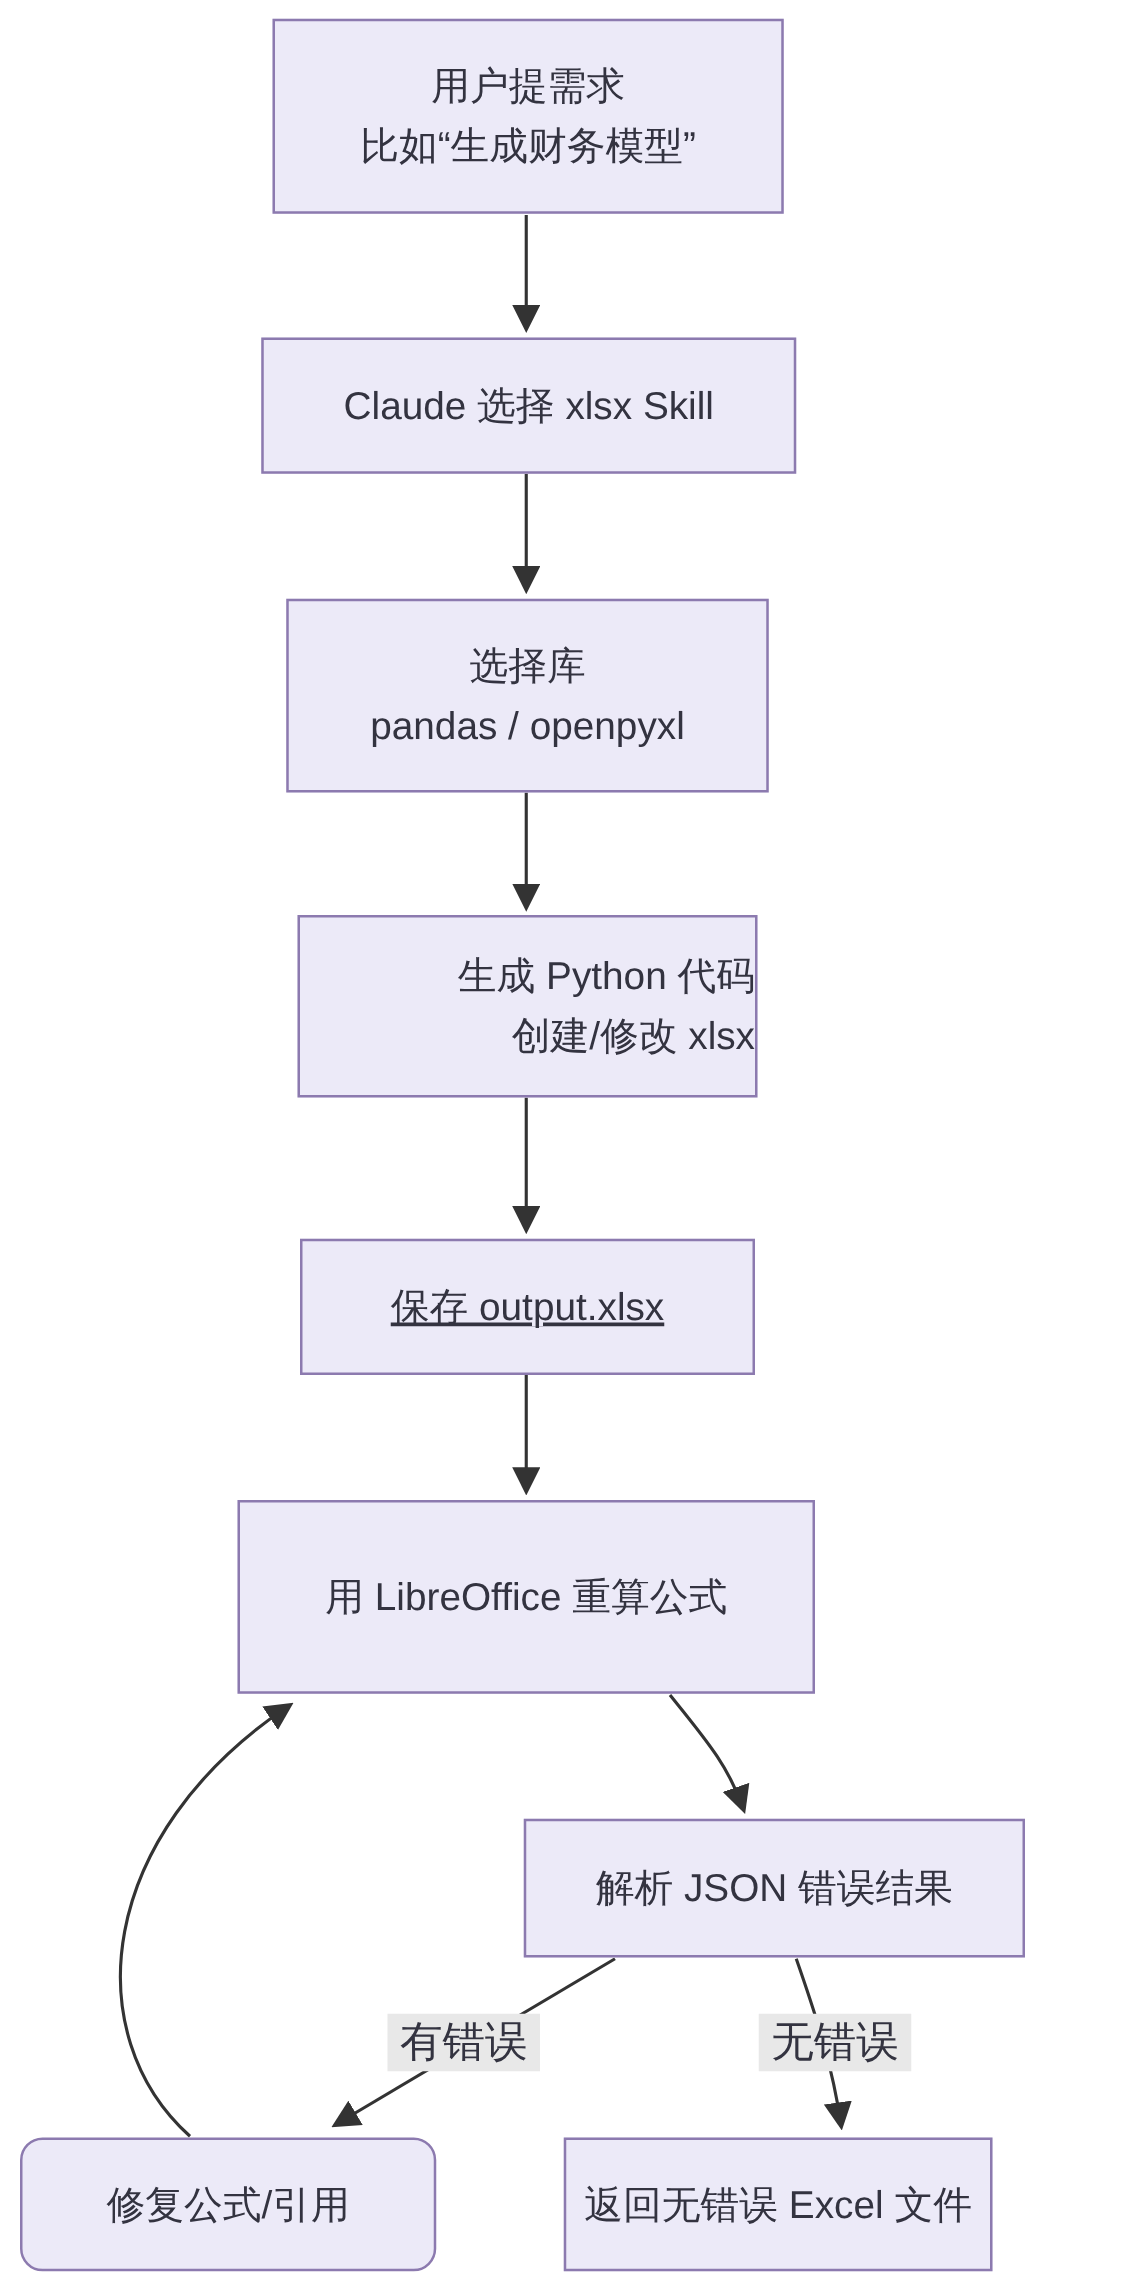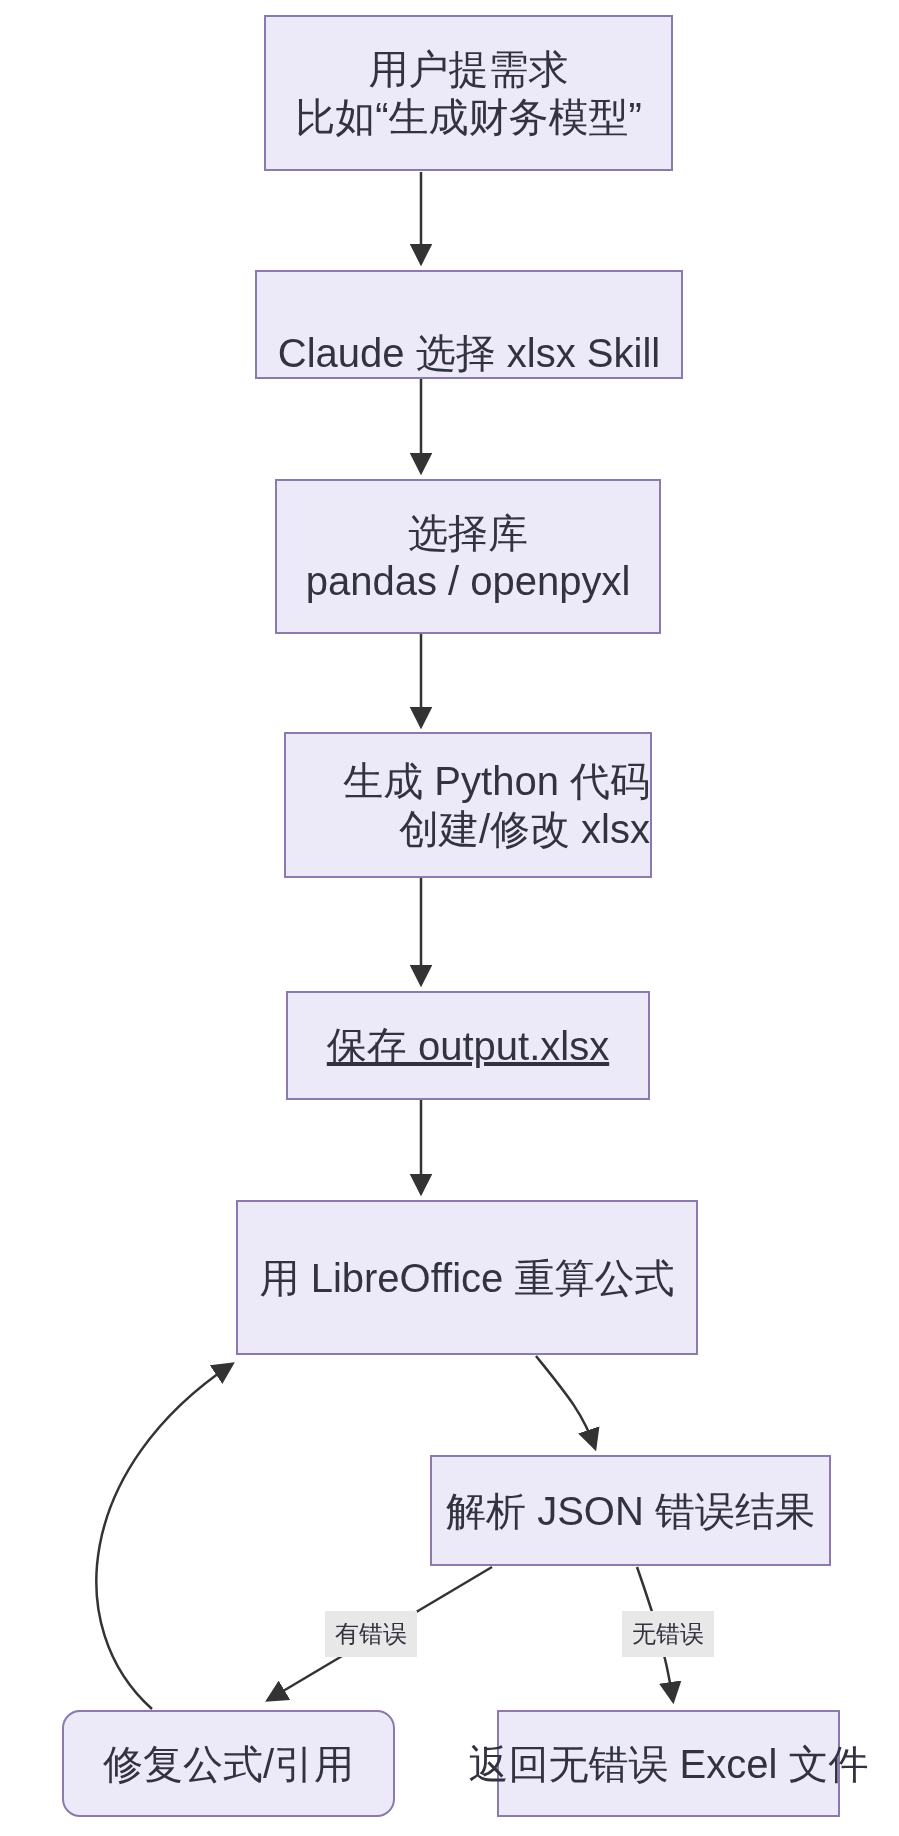--- a/index.html
+++ b/index.html
@@ -15,31 +15,30 @@
     position:absolute;
     box-sizing:border-box;
     background:#ECEAF8;
     border:2px solid #8C7AAF;
     display:flex;
     flex-direction:column;
     align-items:center;
     justify-content:center;
     text-align:center;
     color:#333340;
-    font-size:40px;
+    font-size:31px;
     line-height:48px;
     white-space:nowrap;
-    margin-left:46px;
   }
   .edge-label{
     position:absolute;
     transform:translate(-50%,-50%);
     background:#e8e8e8;
     color:#333340;
-    font-size:24px;
+    font-size:34px;
     line-height:34px;
     padding:6px 10px;
     white-space:nowrap;
   }
 </style>
 </head>
 <body>
 
 <div class="canvas">
 
@@ -60,21 +59,21 @@
       <path d="M637,1567 C652,1610 666,1652 673,1701" marker-end="url(#arrow)"></path>
       <path d="M152,1709 C62,1628 76,1468 232,1364" marker-end="url(#arrow)"></path>
     </g>
   </svg>
 
   <div class="node" style="left:218px;top:15px;width:409px;height:156px;">
     <span>用户提需求</span>
     <span>比如“生成财务模型”</span>
   </div>
 
-  <div class="node" style="left:209px;top:270px;width:428px;height:109px;justify-content:flex-end;">
+  <div class="node" style="left:209px;top:270px;width:428px;height:109px;">
     <span>Claude 选择 xlsx Skill</span>
   </div>
 
   <div class="node" style="left:229px;top:479px;width:386px;height:155px;">
     <span>选择库</span>
     <span>pandas / openpyxl</span>
   </div>
 
   <div class="node" style="left:238px;top:732px;width:368px;height:146px;align-items:flex-end;">
     <span>生成 Python 代码</span>
@@ -82,21 +81,21 @@
   </div>
 
   <div class="node" style="left:240px;top:991px;width:364px;height:109px;text-decoration:underline;">
     <span>保存 output.xlsx</span>
   </div>
 
   <div class="node" style="left:190px;top:1200px;width:462px;height:155px;">
     <span>用 LibreOffice 重算公式</span>
   </div>
 
-  <div class="node" style="left:384px;top:1455px;width:401px;height:111px;">
+  <div class="node" style="left:419px;top:1455px;width:401px;height:111px;">
     <span>解析 JSON 错误结果</span>
   </div>
 
   <div class="node" style="left:16px;top:1710px;width:333px;height:107px;border-radius:18px;">
     <span>修复公式/引用</span>
   </div>
 
   <div class="node" style="left:451px;top:1710px;width:343px;height:107px;">
     <span>返回无错误 Excel 文件</span>
   </div>

